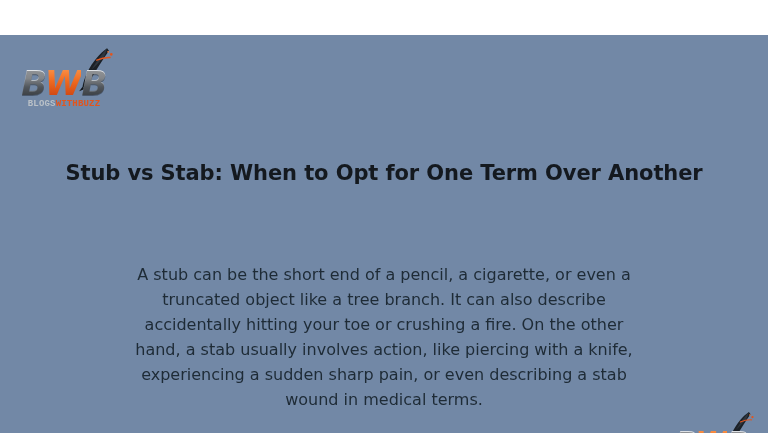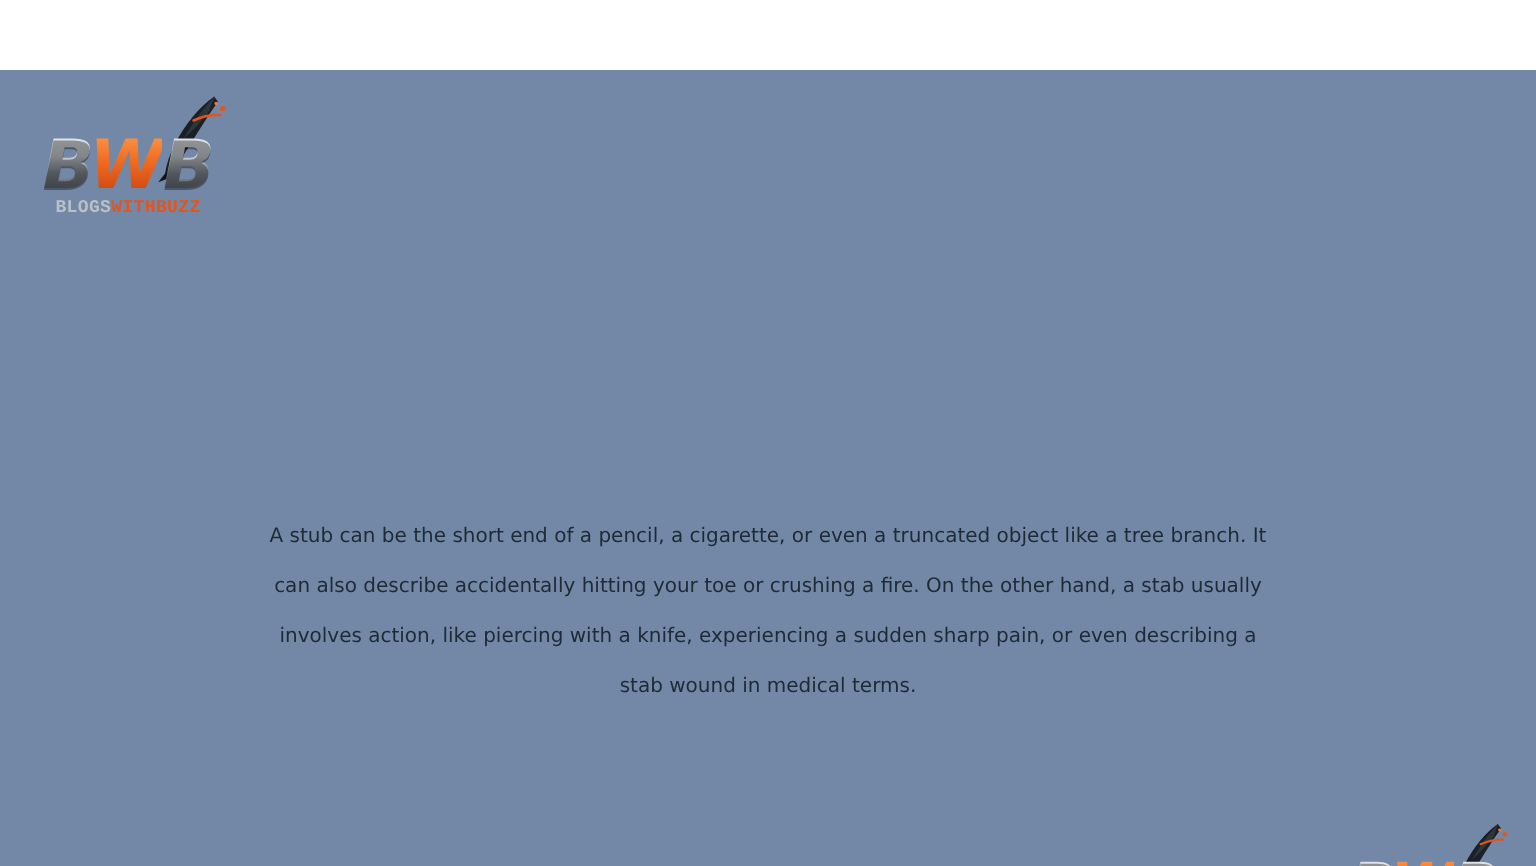--- a/index.html
+++ b/index.html
@@ -110,21 +110,21 @@
     color: #14191f;
     letter-spacing: -0.1px;
   }
   .body-copy {
     position: absolute;
     left: 128px;
     width: 512px;
     top: 211px;
     text-align: center;
     font-family: "DejaVu Sans", sans-serif;
-    font-size: 10px;
+    font-size: 16px;
     line-height: 25px;
     color: #1e2b36;
   }
 </style>
 </head>
 <body>
 
 <div class="slide">
 
   <div class="logo logo-top">
@@ -139,20 +139,21 @@
       </svg>
       <div class="logo-word">
         <span class="b1">B</span><span class="w">W</span><span class="b2">B</span>
       </div>
       <div class="logo-tag">
         <span class="tag-a">BLOGS</span><span class="tag-b">WITHBUZZ</span>
       </div>
     </div>
   </div>
 
+  <h1 class="headline">Stub vs Stab: When to Opt for One Term Over Another</h1>
 
   <p class="body-copy">A stub can be the short end of a pencil, a cigarette, or even a truncated object like a tree branch. It can also describe accidentally hitting your toe or crushing a fire. On the other hand, a stab usually involves action, like piercing with a knife, experiencing a sudden sharp pain, or even describing a stab wound in medical terms.</p>
 
   <div class="logo logo-bottom">
     <div class="logo-inner">
       <svg class="logo-quill" viewBox="0 0 100 100">
         <path d="M86 4 C70 14 52 34 40 56 C34 67 30 78 28 88 L36 92 C41 82 47 71 55 60 C66 44 79 24 90 10 Z" fill="#1b2026"></path>
         <path d="M86 4 C74 16 60 34 50 50 C58 44 70 32 80 20 Z" fill="#2e353d"></path>
         <path d="M30 86 L20 98 L31 94 Z" fill="#111519"></path>
         <path d="M62 30 C72 26 82 24 92 25" stroke="#e2551d" stroke-width="3" fill="none" stroke-linecap="round"></path>

